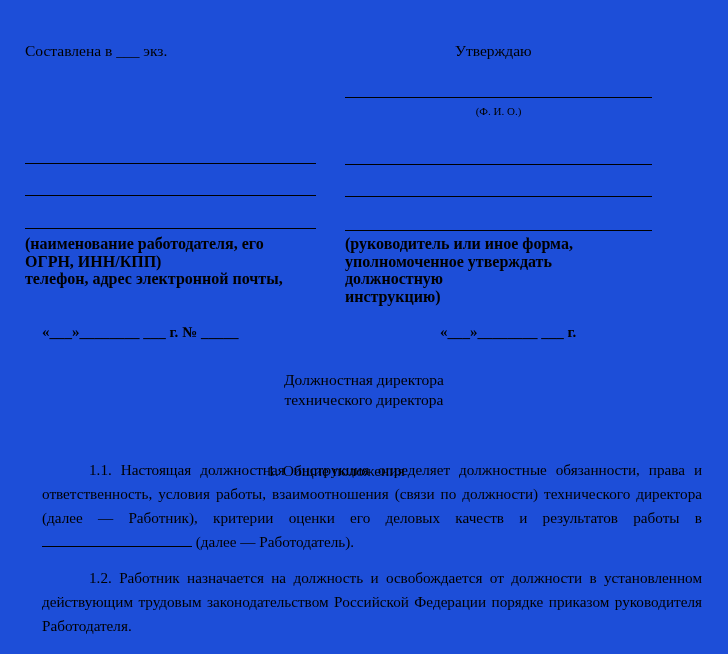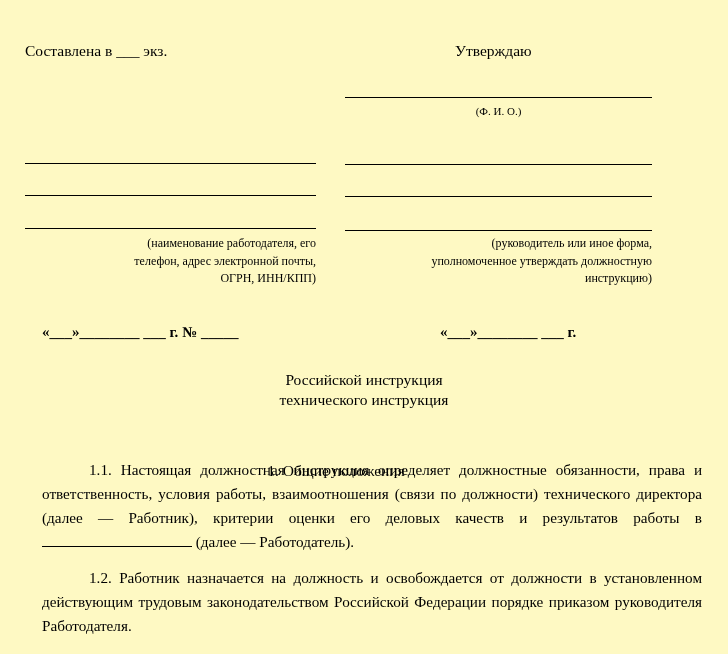--- a/index.html
+++ b/index.html
@@ -8,21 +8,21 @@
     background: #ffffff;
   }
   body {
     font-family: "Liberation Serif", "DejaVu Serif", serif;
     color: #000000;
   }
   #page {
     position: relative;
     width: 728px;
     height: 654px;
-    background: #fef9c3;
+    background: #1d4ed8;
     overflow: hidden;
   }
 
   
   .header-zone {
     position: absolute;
     left: 0;
     top: 0;
     width: 728px;
     height: 355px;
@@ -53,24 +53,24 @@
     position: absolute;
     left: 345px;
     top: 105px;
     width: 307px;
     text-align: center;
     font-size: 11px;
   }
 
   .caption-block {
     position: absolute;
-    font-size: 12px;
-    font-weight: normal;
+    font-size: 16px;
+    font-weight: bold;
     line-height: 17.5px;
-    text-align: right;
+    text-align: left;
   }
   .caption-left {
     left: 25px;
     top: 235px;
     width: 291px;
   }
   .caption-right {
     left: 345px;
     top: 235px;
     width: 307px;
@@ -150,37 +150,37 @@
     <div class="rule" style="left:25px; top:163px; width:291px;"></div>
     <div class="rule" style="left:25px; top:195px; width:291px;"></div>
     <div class="rule" style="left:25px; top:228px; width:291px;"></div>
 
     <div class="rule" style="left:345px; top:164px; width:307px;"></div>
     <div class="rule" style="left:345px; top:196px; width:307px;"></div>
     <div class="rule" style="left:345px; top:230px; width:307px;"></div>
 
     <div class="caption-block caption-left">
       <div>(наименование работодателя, его</div>
+      <div>ОГРН, ИНН/КПП)</div>
       <div>телефон, адрес электронной почты,</div>
-      <div>ОГРН, ИНН/КПП)</div>
     </div>
 
     <div class="caption-block caption-right">
       <div>(руководитель или иное форма,</div>
       <div>уполномоченное утверждать должностную</div>
       <div>инструкцию)</div>
     </div>
 
     <div class="dateline dateline-left">«___»________ ___ г. № _____</div>
     <div class="dateline dateline-right">«___»________ ___ г.</div>
   </div>
 
   <div class="doc-title">
-    <div>Российской инструкция</div>
-    <div>технического инструкция</div>
+    <div>Должностная директора</div>
+    <div>технического директора</div>
   </div>
 
   <div class="section-heading">1. Общие положения</div>
 
   <div class="body-zone">
 
     <p class="para"><span>1.1. </span><span>Настоящая должностная инструкция определяет должностные обязанности, права и ответственность, условия работы, взаимоотношения (связи по должности) технического директора (далее — Работник), критерии оценки его деловых качеств и результатов работы в </span><span class="blank blank-emp"></span><span> (далее — Работодатель).</span></p>
 
     <p class="para"><span>1.2. </span><span>Работник назначается на должность и освобождается от должности в установленном действующим трудовым законодательством Российской Федерации порядке приказом руководителя Работодателя.</span></p>
 

